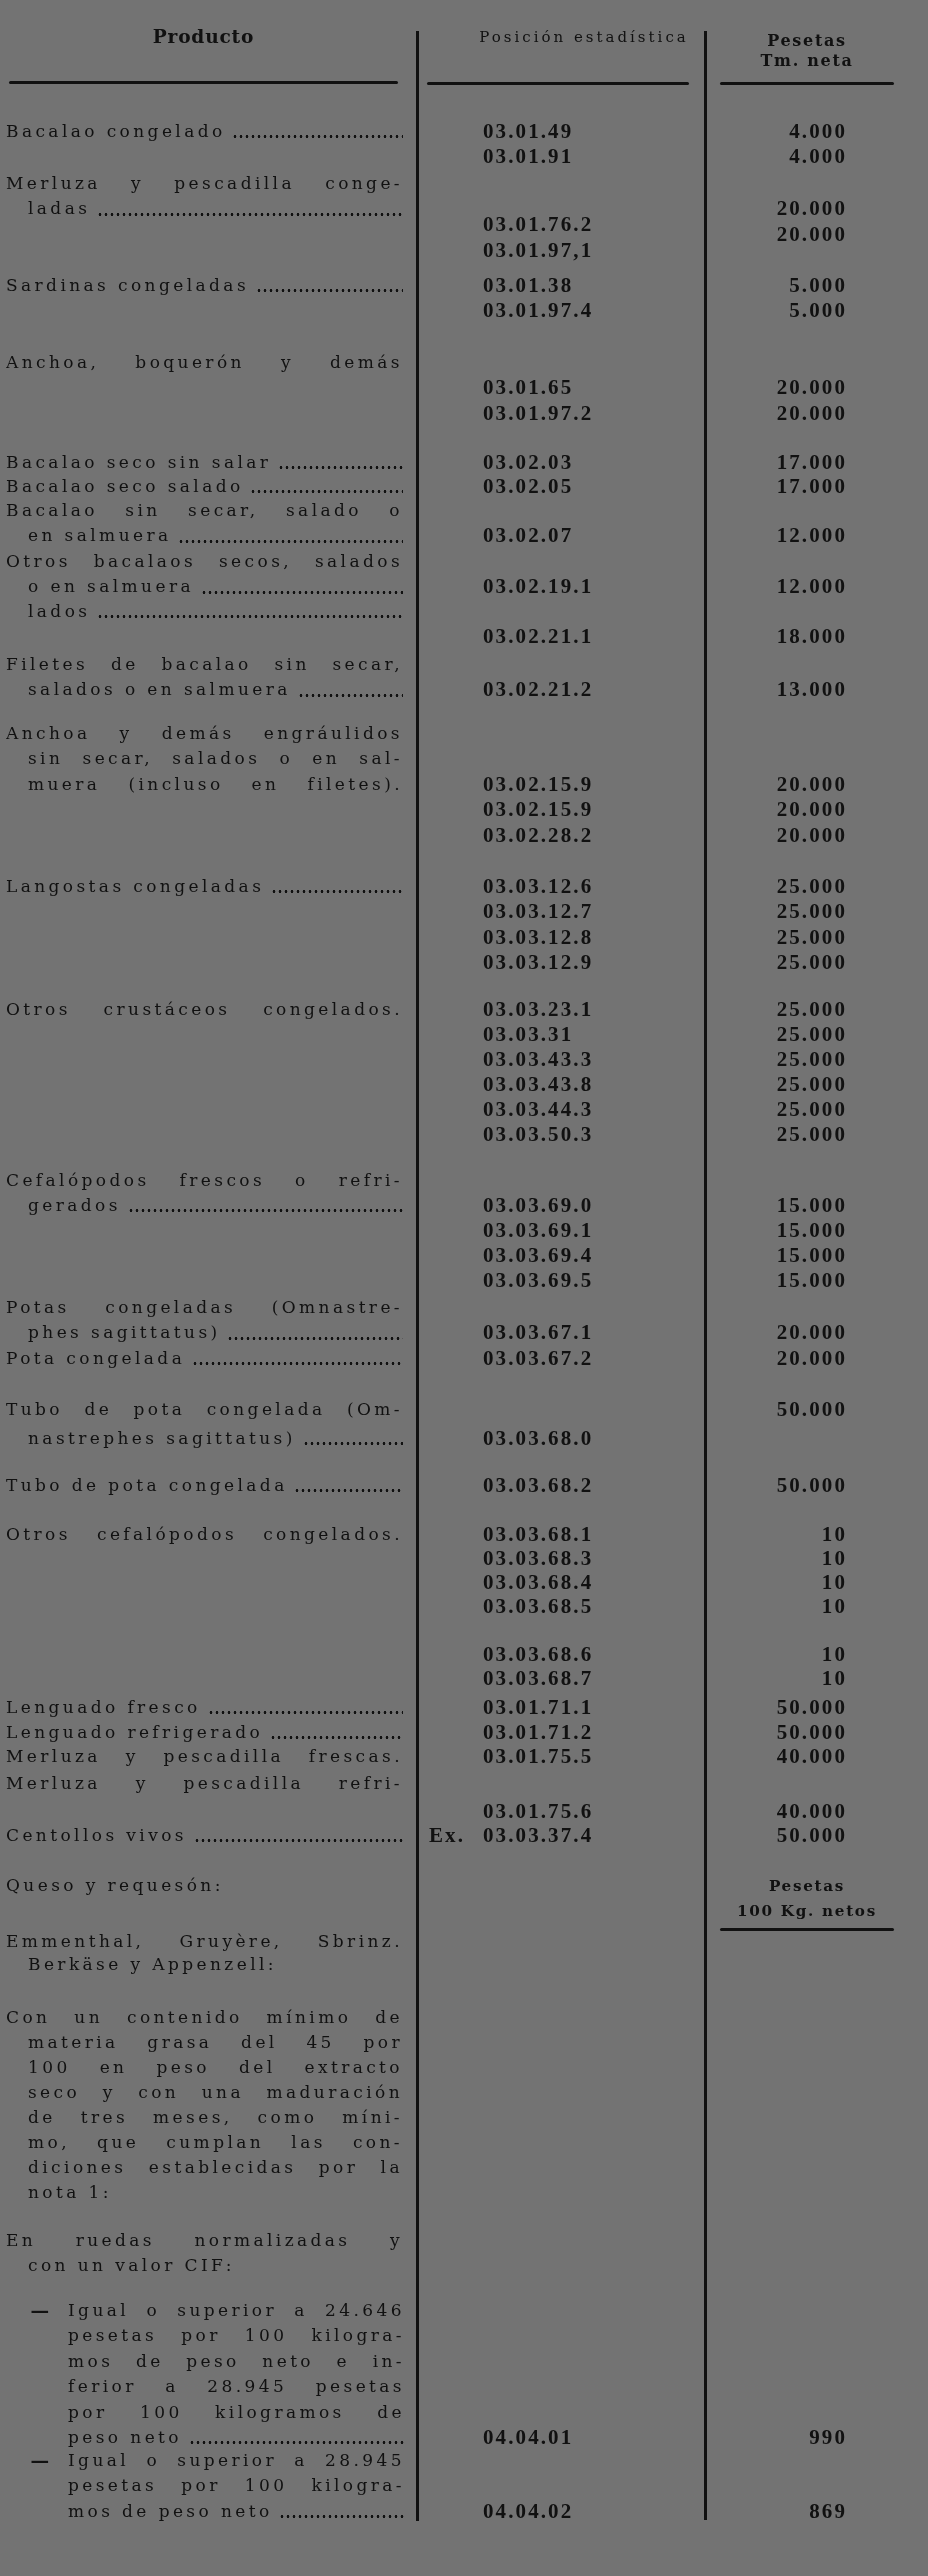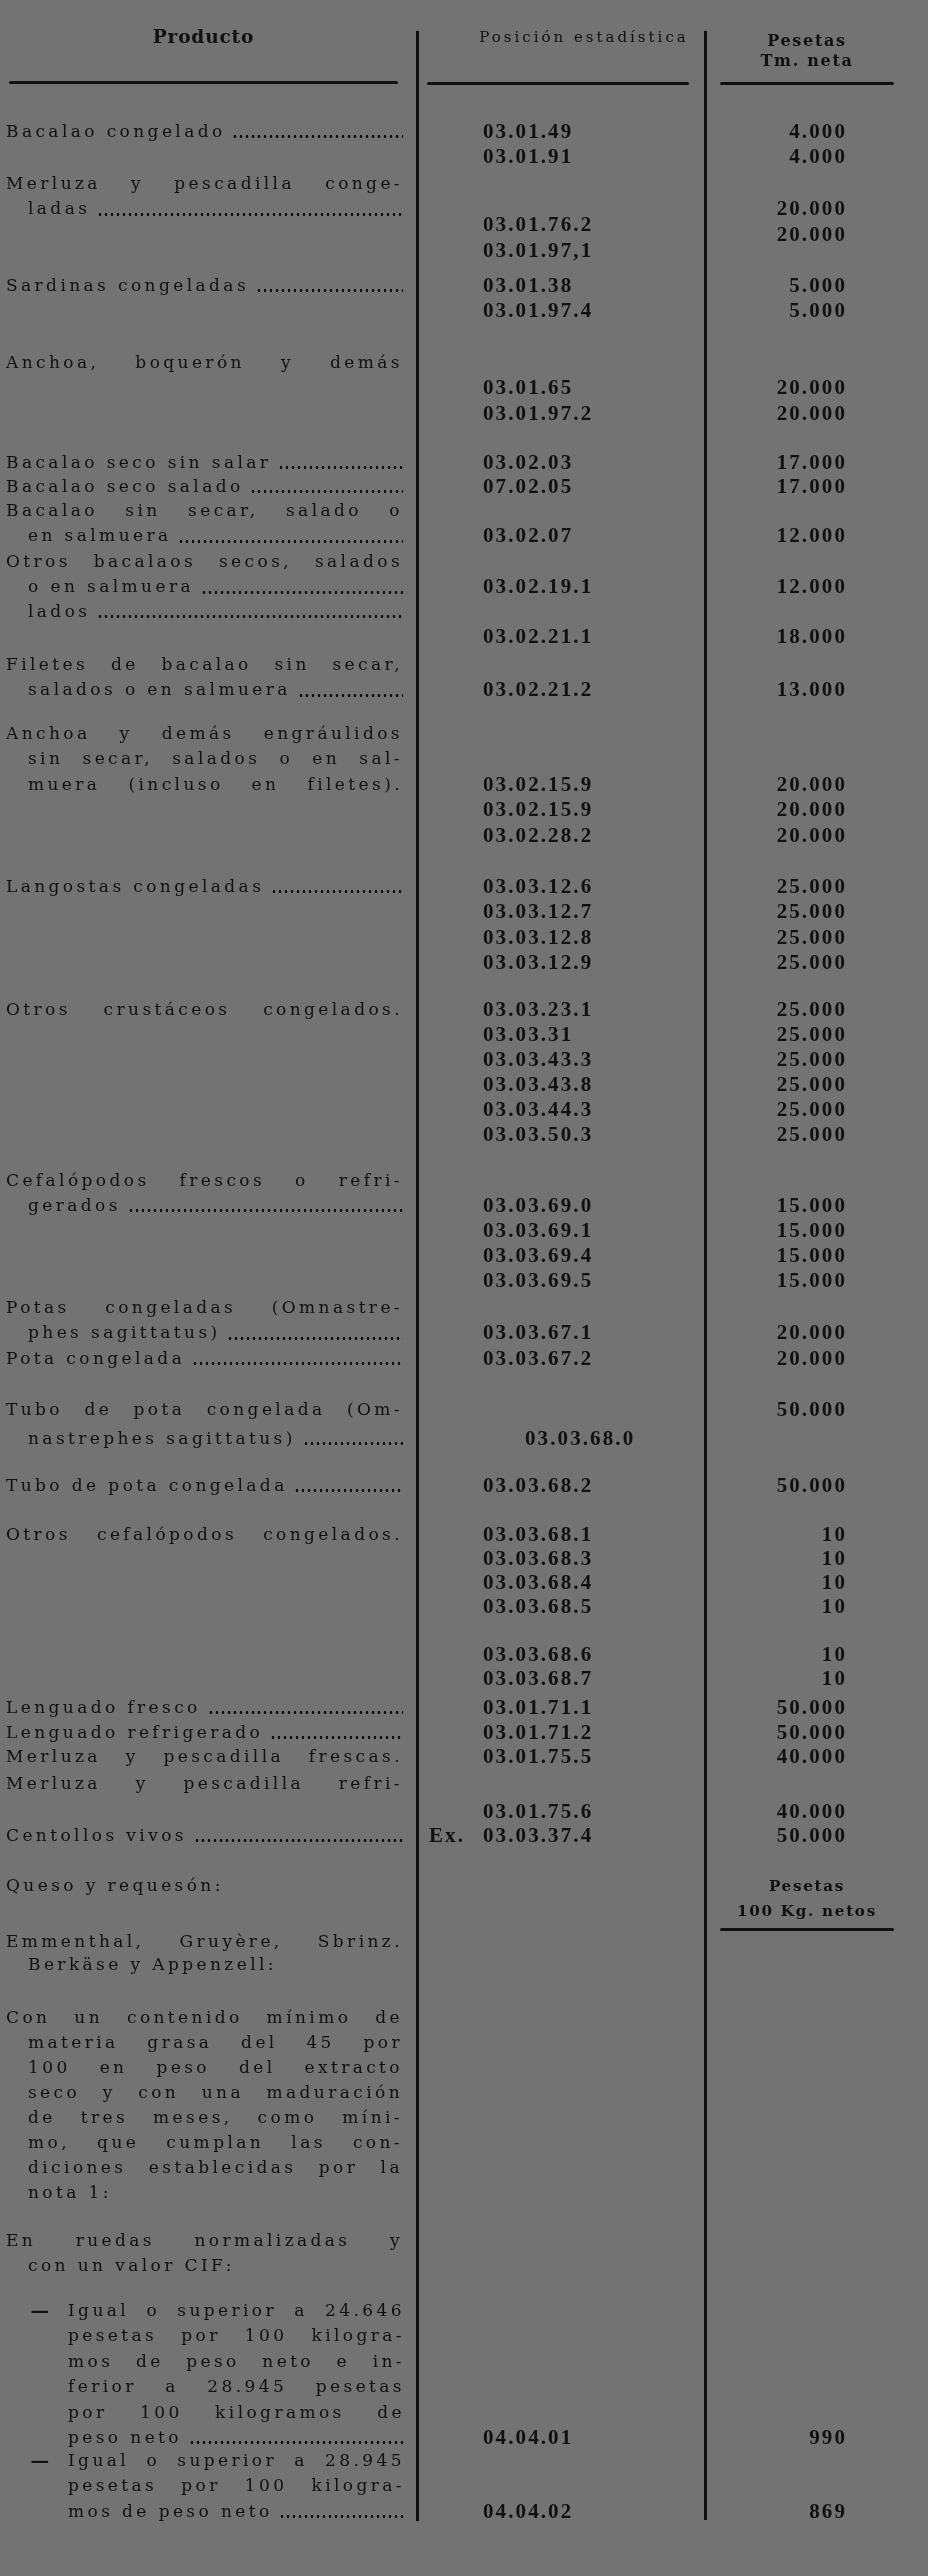--- a/index.html
+++ b/index.html
@@ -128,21 +128,21 @@
   </div>
 
   <div class="row" style="top:474px;">
     <div class="prod">
       <div class="ln d">
           <span class="tx">Bacalao seco salado</span>
           <span class="dots"></span>
         </div>
     </div>
     <div class="pos">
-      <div class="ln">07.02.05</div>
+      <div class="ln">03.02.05</div>
     </div>
     <div class="val">
       <div class="ln">17.000</div>
     </div>
   </div>
 
   <div class="row" style="top:498px;">
     <div class="prod">
       <div class="ln j">Bacalao sin secar, salado o</div>
       <div class="ln i d">
@@ -320,21 +320,21 @@
   </div>
 
   <div class="row" style="top:1395px;--lh:29px;">
     <div class="prod">
       <div class="ln j">Tubo de pota congelada (Om-</div>
       <div class="ln i d">
           <span class="tx">nastrephes sagittatus)</span>
           <span class="dots"></span>
         </div>
     </div>
-    <div class="pos" style="top:calc(var(--lh) * 1);margin-left:42px;">
+    <div class="pos" style="top:calc(var(--lh) * 1);">
       <div class="ln">03.03.68.0</div>
     </div>
     <div class="val">
       <div class="ln">50.000</div>
     </div>
   </div>
 
   <div class="row" style="top:1473px;">
     <div class="prod">
       <div class="ln d">

